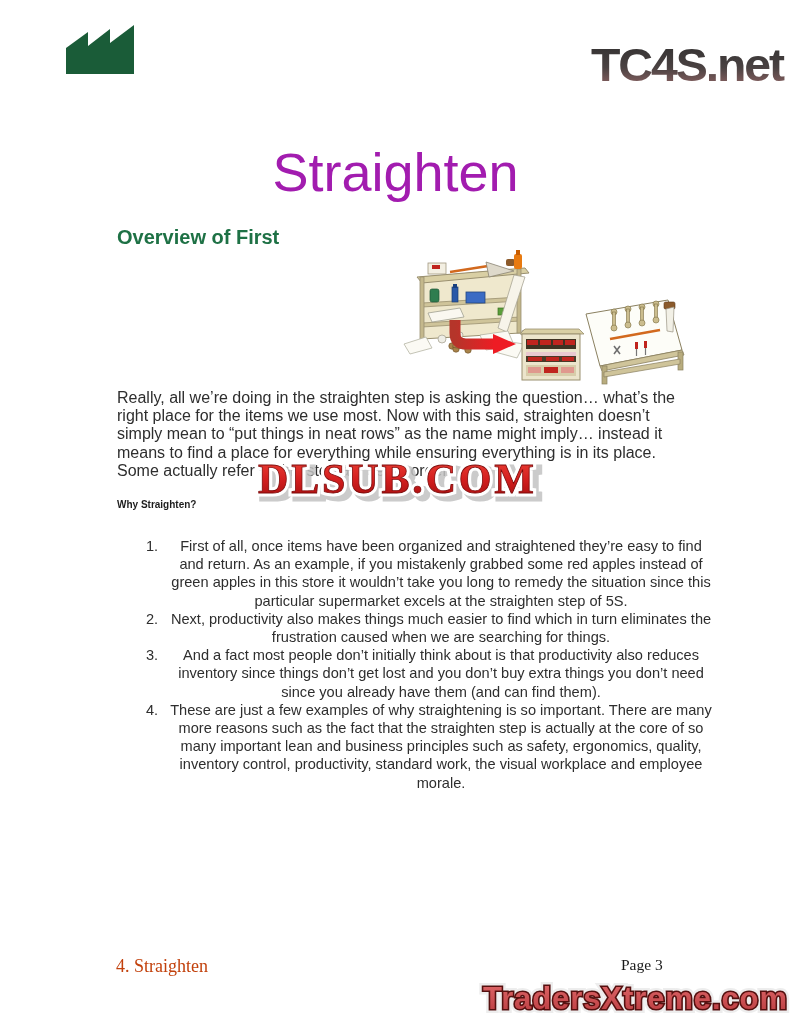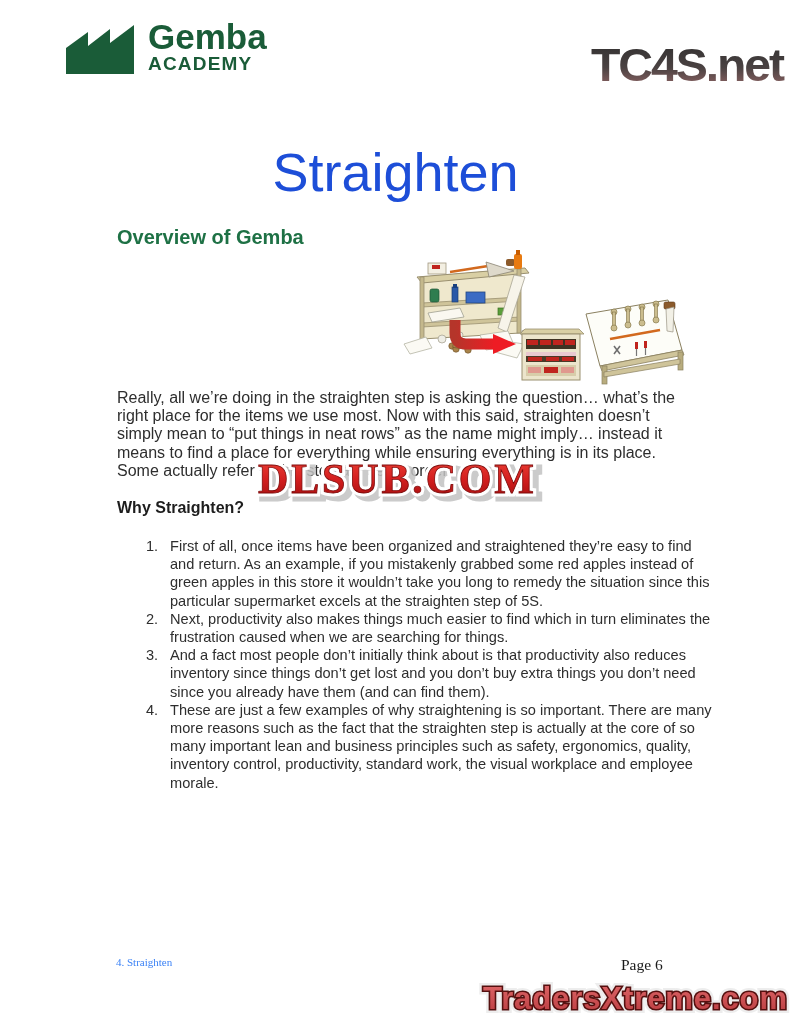--- a/index.html
+++ b/index.html
@@ -11,73 +11,69 @@
   .logo{position:absolute;left:62px;top:20px;display:flex;align-items:flex-start;gap:6px;}
   .logo-text{display:flex;flex-direction:column;margin-top:1px;}
   .logo-brand{font-size:35px;font-weight:bold;color:#1a5c38;line-height:32px;letter-spacing:0px;}
   .logo-sub{font-size:19px;font-weight:bold;color:#1a5c38;letter-spacing:1.2px;line-height:21px;}
   
   .wm-tc4s{position:absolute;top:2px;right:4px;margin-top:36px;}
   .wm-dlsub{position:absolute;left:248px;top:450px;}
   .wm-traders{position:absolute;left:476px;top:978px;}
   
   .title{position:absolute;left:0;top:141px;width:100%;text-align:center;
-    font-size:54px;font-weight:400;color:#1d4ed8;letter-spacing:0px;}
+    font-size:54px;font-weight:400;color:#a21caf;letter-spacing:0px;}
   
   .h-green{position:absolute;left:117px;top:226px;font-size:20px;font-weight:bold;color:#1e7145;}
-  .h-why{position:absolute;left:117px;top:499px;font-size:16px;font-weight:bold;color:#1d1d1d;}
+  .h-why{position:absolute;left:117px;top:499px;font-size:10px;font-weight:bold;color:#1d1d1d;}
   
   .para1{position:absolute;left:117px;top:261px;width:296px;
     font-size:14.6px;line-height:18.4px;}
   .para2{position:absolute;left:117px;top:389px;width:580px;
     font-size:16px;line-height:18.2px;}
   .list{position:absolute;left:146px;top:537px;width:566px;
     font-size:14.6px;line-height:18.2px;}
   .list-item{display:flex;}
   .list-num{width:17px;flex:0 0 17px;}
-  .list-txt{flex:1;margin-left:7px;}
+  .list-txt{flex:1;margin-left:7px;text-align:center;}
   
   .illus{position:absolute;left:402px;top:246px;}
   
   .footer-left{position:absolute;left:116px;top:956px;
-    font-family:"Liberation Serif", serif;font-size:11px;color:#3b82f6;}
+    font-family:"Liberation Serif", serif;font-size:18px;color:#c2410c;}
   .footer-right{position:absolute;left:621px;top:956px;
     font-family:"Liberation Serif", serif;font-size:15.5px;color:#1a1a1a;}
 </style>
 </head>
 <body>
 
 <div class="page">
 
   <div class="logo">
     <svg width="80" height="58" viewBox="0 0 80 58">
       <polygon points="4,54 4,28 26,12 26,26 48,9 48,23 72,5 72,54" fill="#1a5c38" stroke="none"></polygon>
     </svg>
-    <div class="logo-text">
-      <span class="logo-brand">Gemba</span>
-      <span class="logo-sub">ACADEMY</span>
-    </div>
   </div>
 
   <div class="wm-tc4s">
     <svg width="200" height="56" viewBox="0 0 200 56">
       <defs>
         <linearGradient id="tcGrad" x1="0" y1="0" x2="0" y2="1">
           <stop offset="0" stop-color="#2f2f2f"></stop>
           <stop offset="0.55" stop-color="#4a4242"></stop>
           <stop offset="1" stop-color="#9b6a6a"></stop>
         </linearGradient>
       </defs>
       <text x="100" y="43" text-anchor="middle" font-family="Liberation Sans, sans-serif" font-weight="bold" font-size="46" letter-spacing="-2" textLength="192" lengthAdjust="spacingAndGlyphs" fill="url(#tcGrad)">TC4S.net</text>
     </svg>
   </div>
 
   <div class="title">Straighten</div>
 
-  <div class="h-green">Overview of Gemba</div>
+  <div class="h-green">Overview of First</div>
 
 
   <div class="illus">
     <svg width="290" height="142" viewBox="0 0 290 142">
       <defs>
         <linearGradient id="arrowGrad" x1="0" y1="0" x2="1" y2="0">
           <stop offset="0" stop-color="#b5352a"></stop>
           <stop offset="1" stop-color="#ee1c24"></stop>
         </linearGradient>
       </defs>
@@ -238,21 +234,21 @@
       <span class="list-num">3.</span>
       <span class="list-txt">And a fact most people don’t initially think about is that productivity also reduces inventory since things don’t get lost and you don’t buy extra things you don’t need since you already have them (and can find them).</span>
     </div>
     <div class="list-item">
       <span class="list-num">4.</span>
       <span class="list-txt">These are just a few examples of why straightening is so important.  There are many more reasons such as the fact that the straighten step is actually at the core of so many important lean and business principles such as safety, ergonomics, quality, inventory control, productivity, standard work, the visual workplace and employee morale.</span>
     </div>
   </div>
 
   <div class="footer-left">4. Straighten</div>
-  <div class="footer-right">Page 6</div>
+  <div class="footer-right">Page 3</div>
 
   <div class="wm-traders">
     <svg width="318" height="42" viewBox="0 0 318 42">
       <defs>
         <linearGradient id="trGrad" x1="0" y1="0" x2="0" y2="1">
           <stop offset="0" stop-color="#e0696b"></stop>
           <stop offset="1" stop-color="#b93a3e"></stop>
         </linearGradient>
       </defs>
       <g font-family="Liberation Sans, sans-serif" font-weight="bold" font-size="31" text-anchor="middle" lengthAdjust="spacingAndGlyphs">

